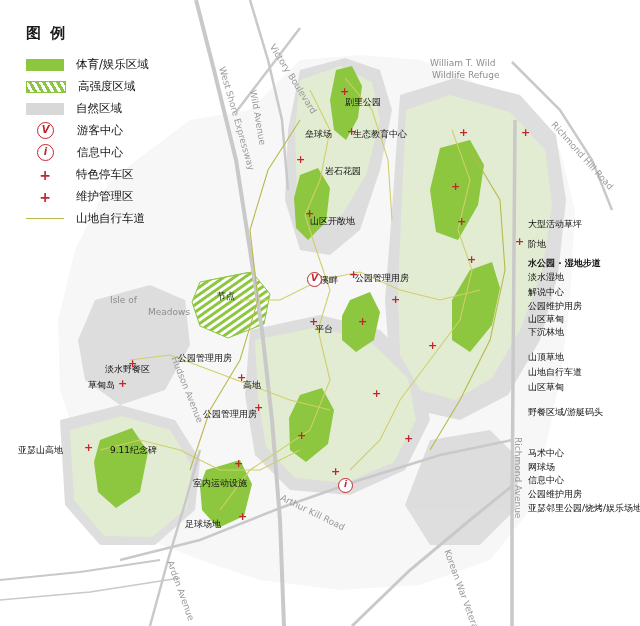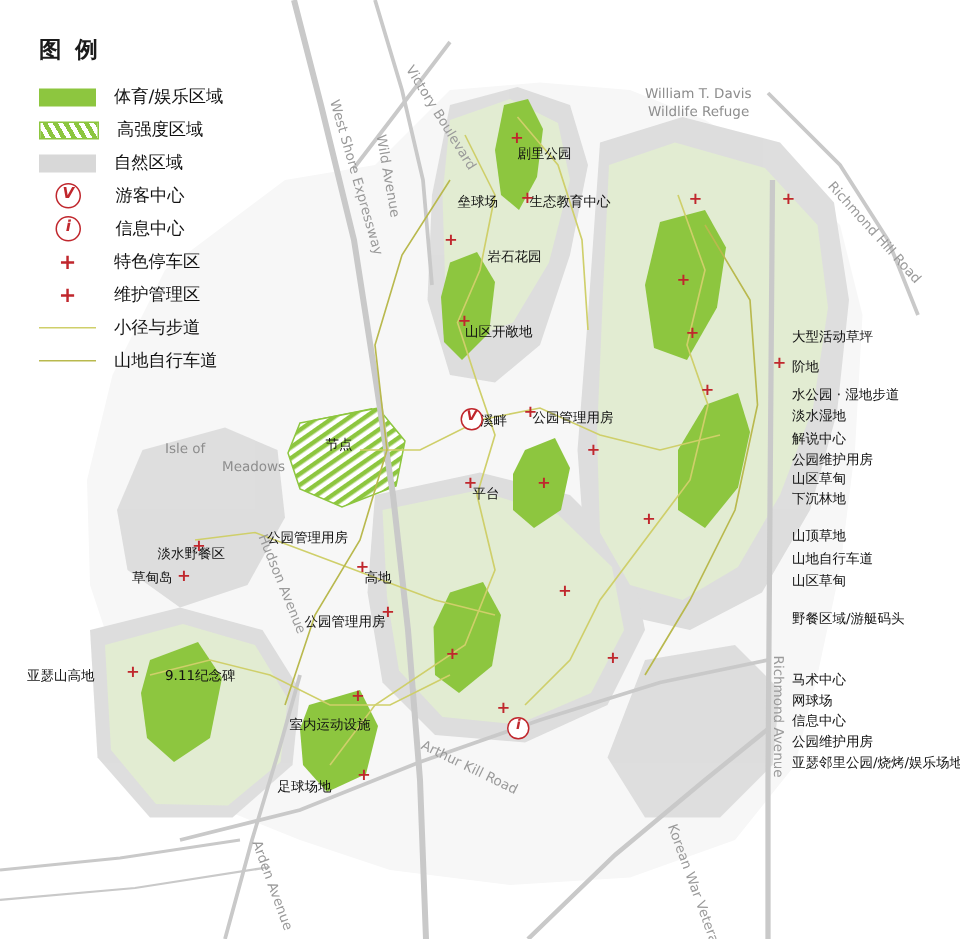--- a/index.html
+++ b/index.html
@@ -150,42 +150,38 @@
         </span>
       <span class="legend-label">特色停车区</span>
     </div>
     <div class="legend-row">
       <span class="pluswrap">
           <span class="plus">+</span>
         </span>
       <span class="legend-label">维护管理区</span>
     </div>
     <div class="legend-row">
-      <span class="swatch sw-line-y"></span>
-      <span class="legend-label">小径与步道</span>
-    </div>
-    <div class="legend-row">
       <span class="swatch sw-line-y2"></span>
       <span class="legend-label">山地自行车道</span>
     </div>
   </div>
 
   <div id="overlay">
-      <div class="lbl gray" style="left: 430px; top: 58px;">William T. Davis</div>
+      <div class="lbl gray" style="left: 430px; top: 58px;">William T. Wild</div>
       <div class="lbl gray" style="left: 432px; top: 70px;">Wildlife Refuge</div>
       <div class="lbl gray" style="left: 110px; top: 295px;">Isle of</div>
       <div class="lbl gray" style="left: 104px; top: 307px; margin-left: 44px;">Meadows</div>
       <div class="lbl" style="left: 345px; top: 96px;">剧里公园</div>
       <div class="lbl" style="left: 305px; top: 128px;">垒球场</div>
       <div class="lbl" style="left: 353px; top: 128px;">生态教育中心</div>
       <div class="lbl" style="left: 325px; top: 165px;">岩石花园</div>
       <div class="lbl" style="left: 310px; top: 215px;">山区开敞地</div>
       <div class="lbl" style="left: 528px; top: 218px;">大型活动草坪</div>
       <div class="lbl" style="left: 528px; top: 238px;">阶地</div>
-      <div class="lbl" style="left: 528px; top: 257px;">水公园 · 湿地步道</div>
+      <div class="lbl" style="left: 528px; top: 257px; font-weight: bold;">水公园 · 湿地步道</div>
       <div class="lbl" style="left: 528px; top: 271px;">淡水湿地</div>
       <div class="lbl" style="left: 320px; top: 274px;">溪畔</div>
       <div class="lbl" style="left: 355px; top: 272px;">公园管理用房</div>
       <div class="lbl" style="left: 528px; top: 286px;">解说中心</div>
       <div class="lbl" style="left: 528px; top: 300px;">公园维护用房</div>
       <div class="lbl" style="left: 528px; top: 313px;">山区草甸</div>
       <div class="lbl" style="left: 528px; top: 326px;">下沉林地</div>
       <div class="lbl" style="left: 205px; top: 290px; padding-left: 12px;">节点</div>
       <div class="lbl" style="left: 315px; top: 323px;">平台</div>
       <div class="lbl" style="left: 528px; top: 351px;">山顶草地</div>

